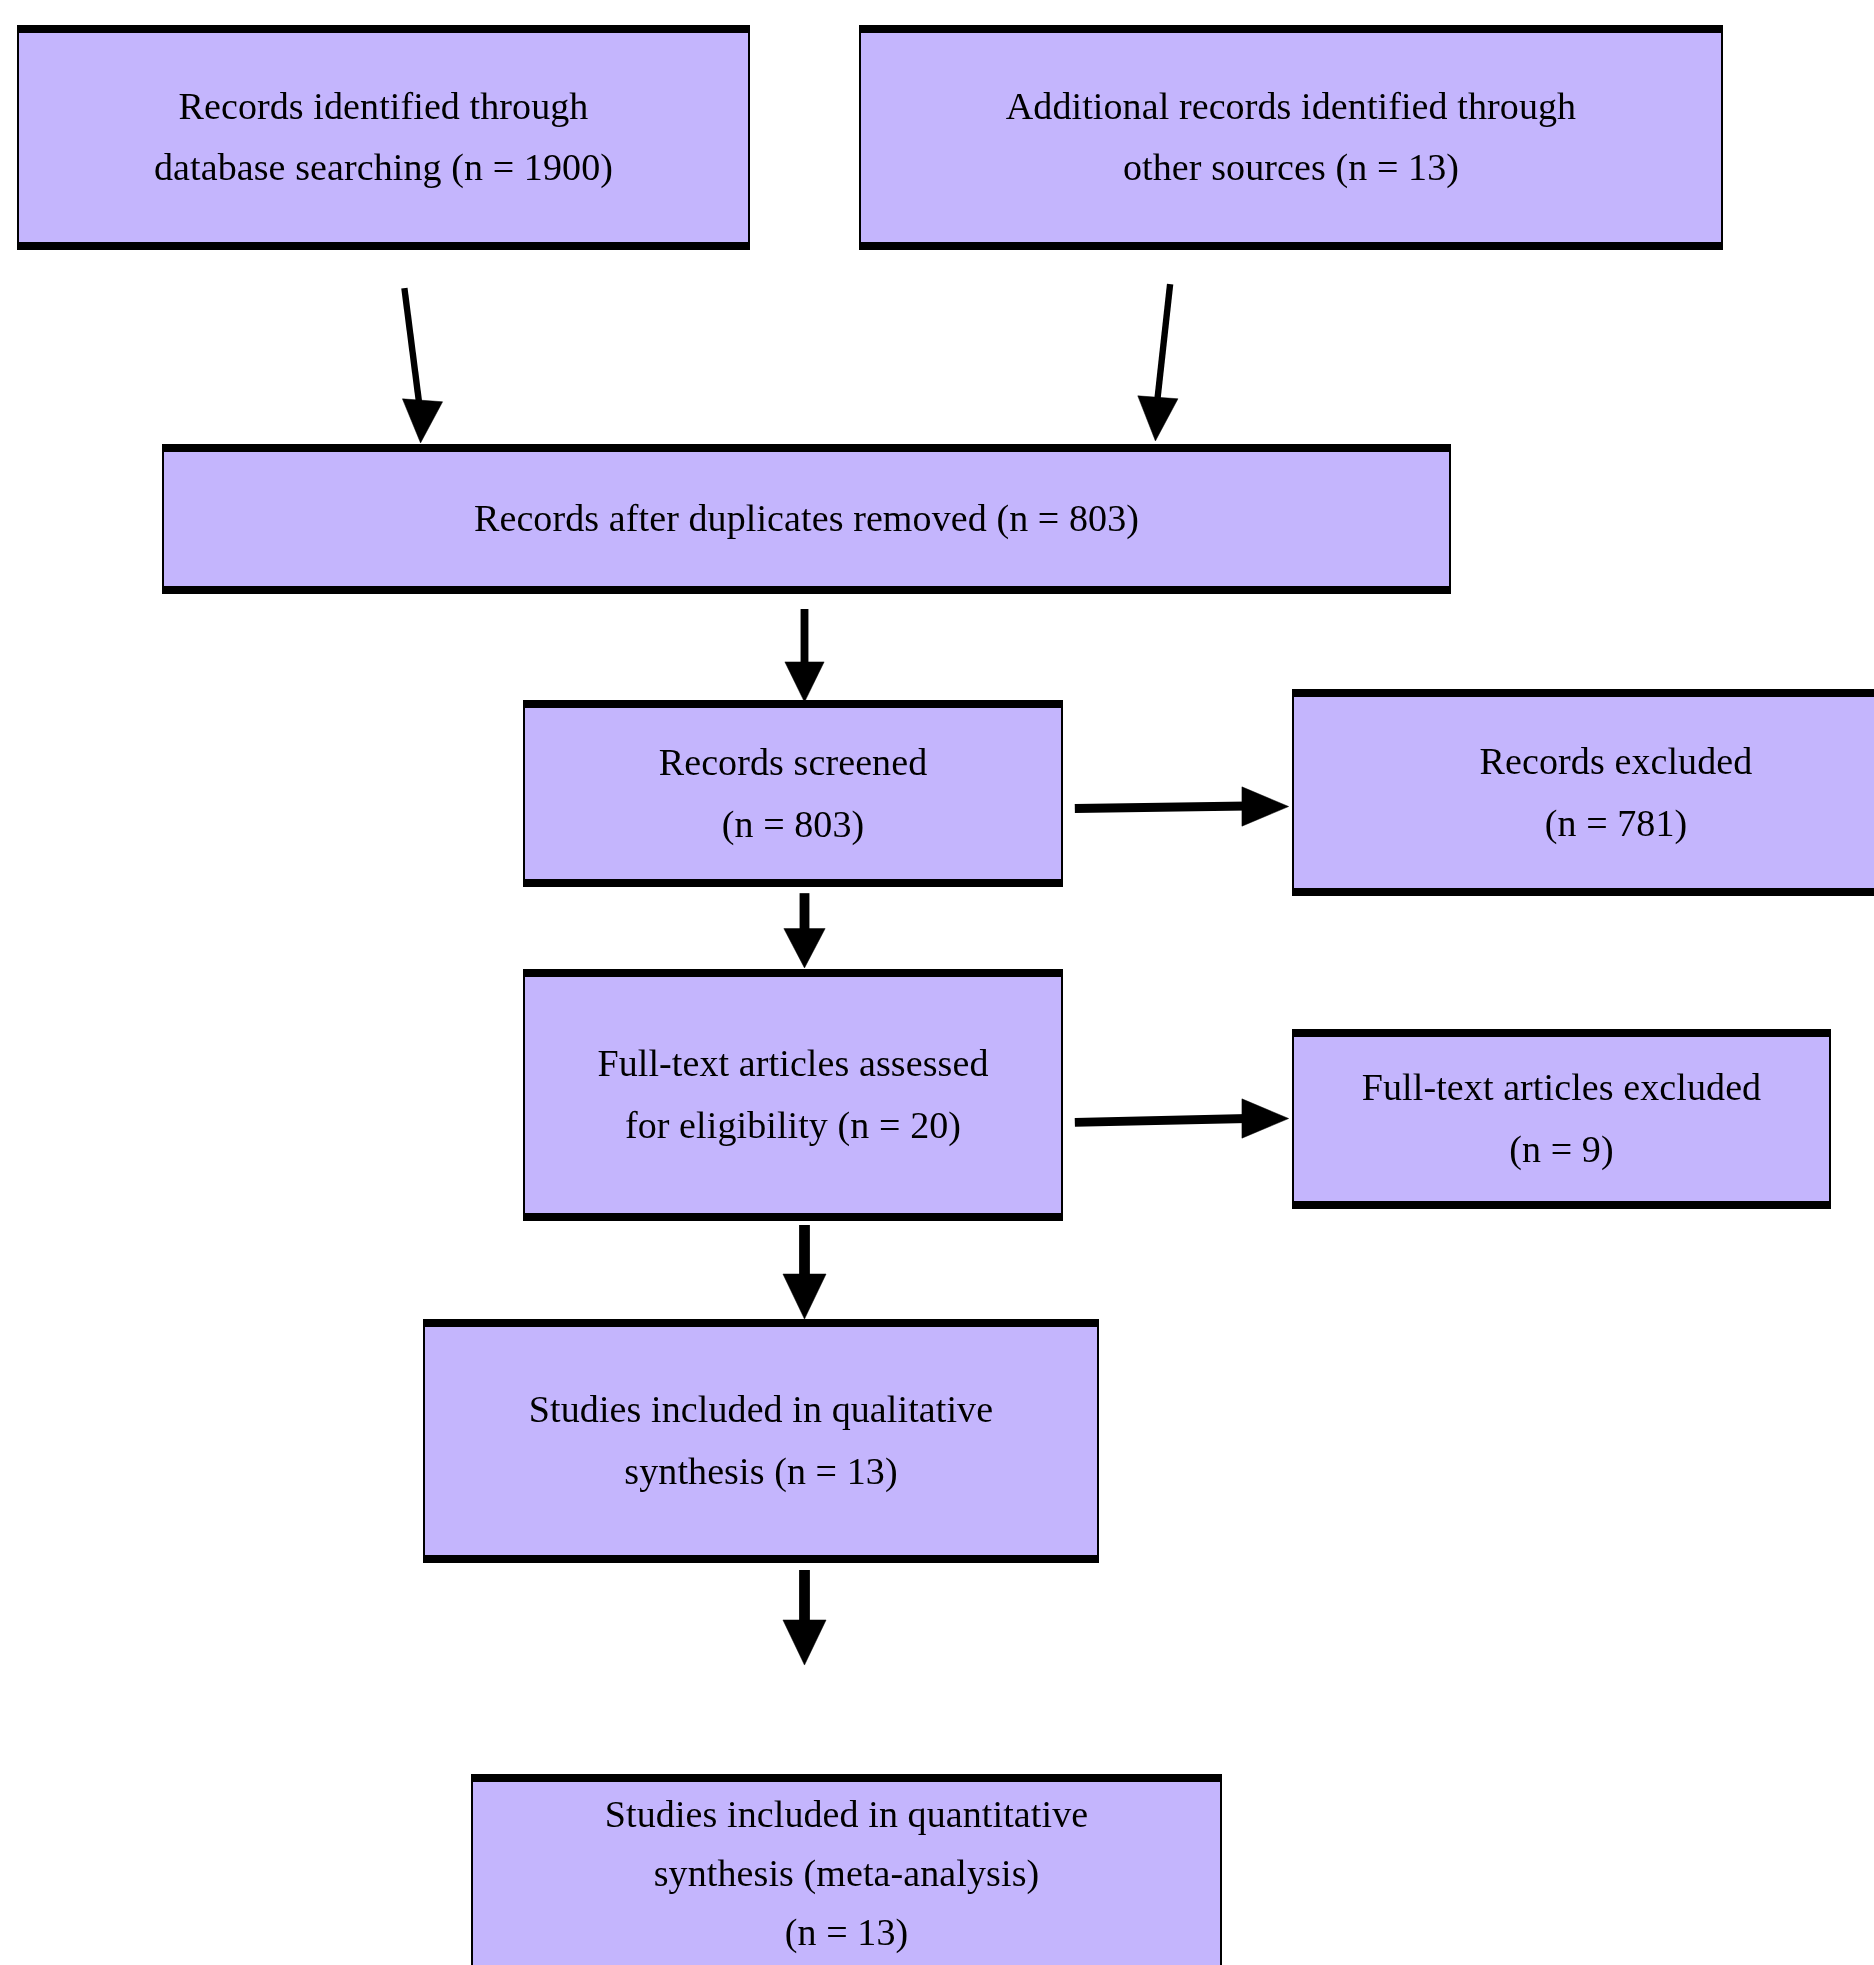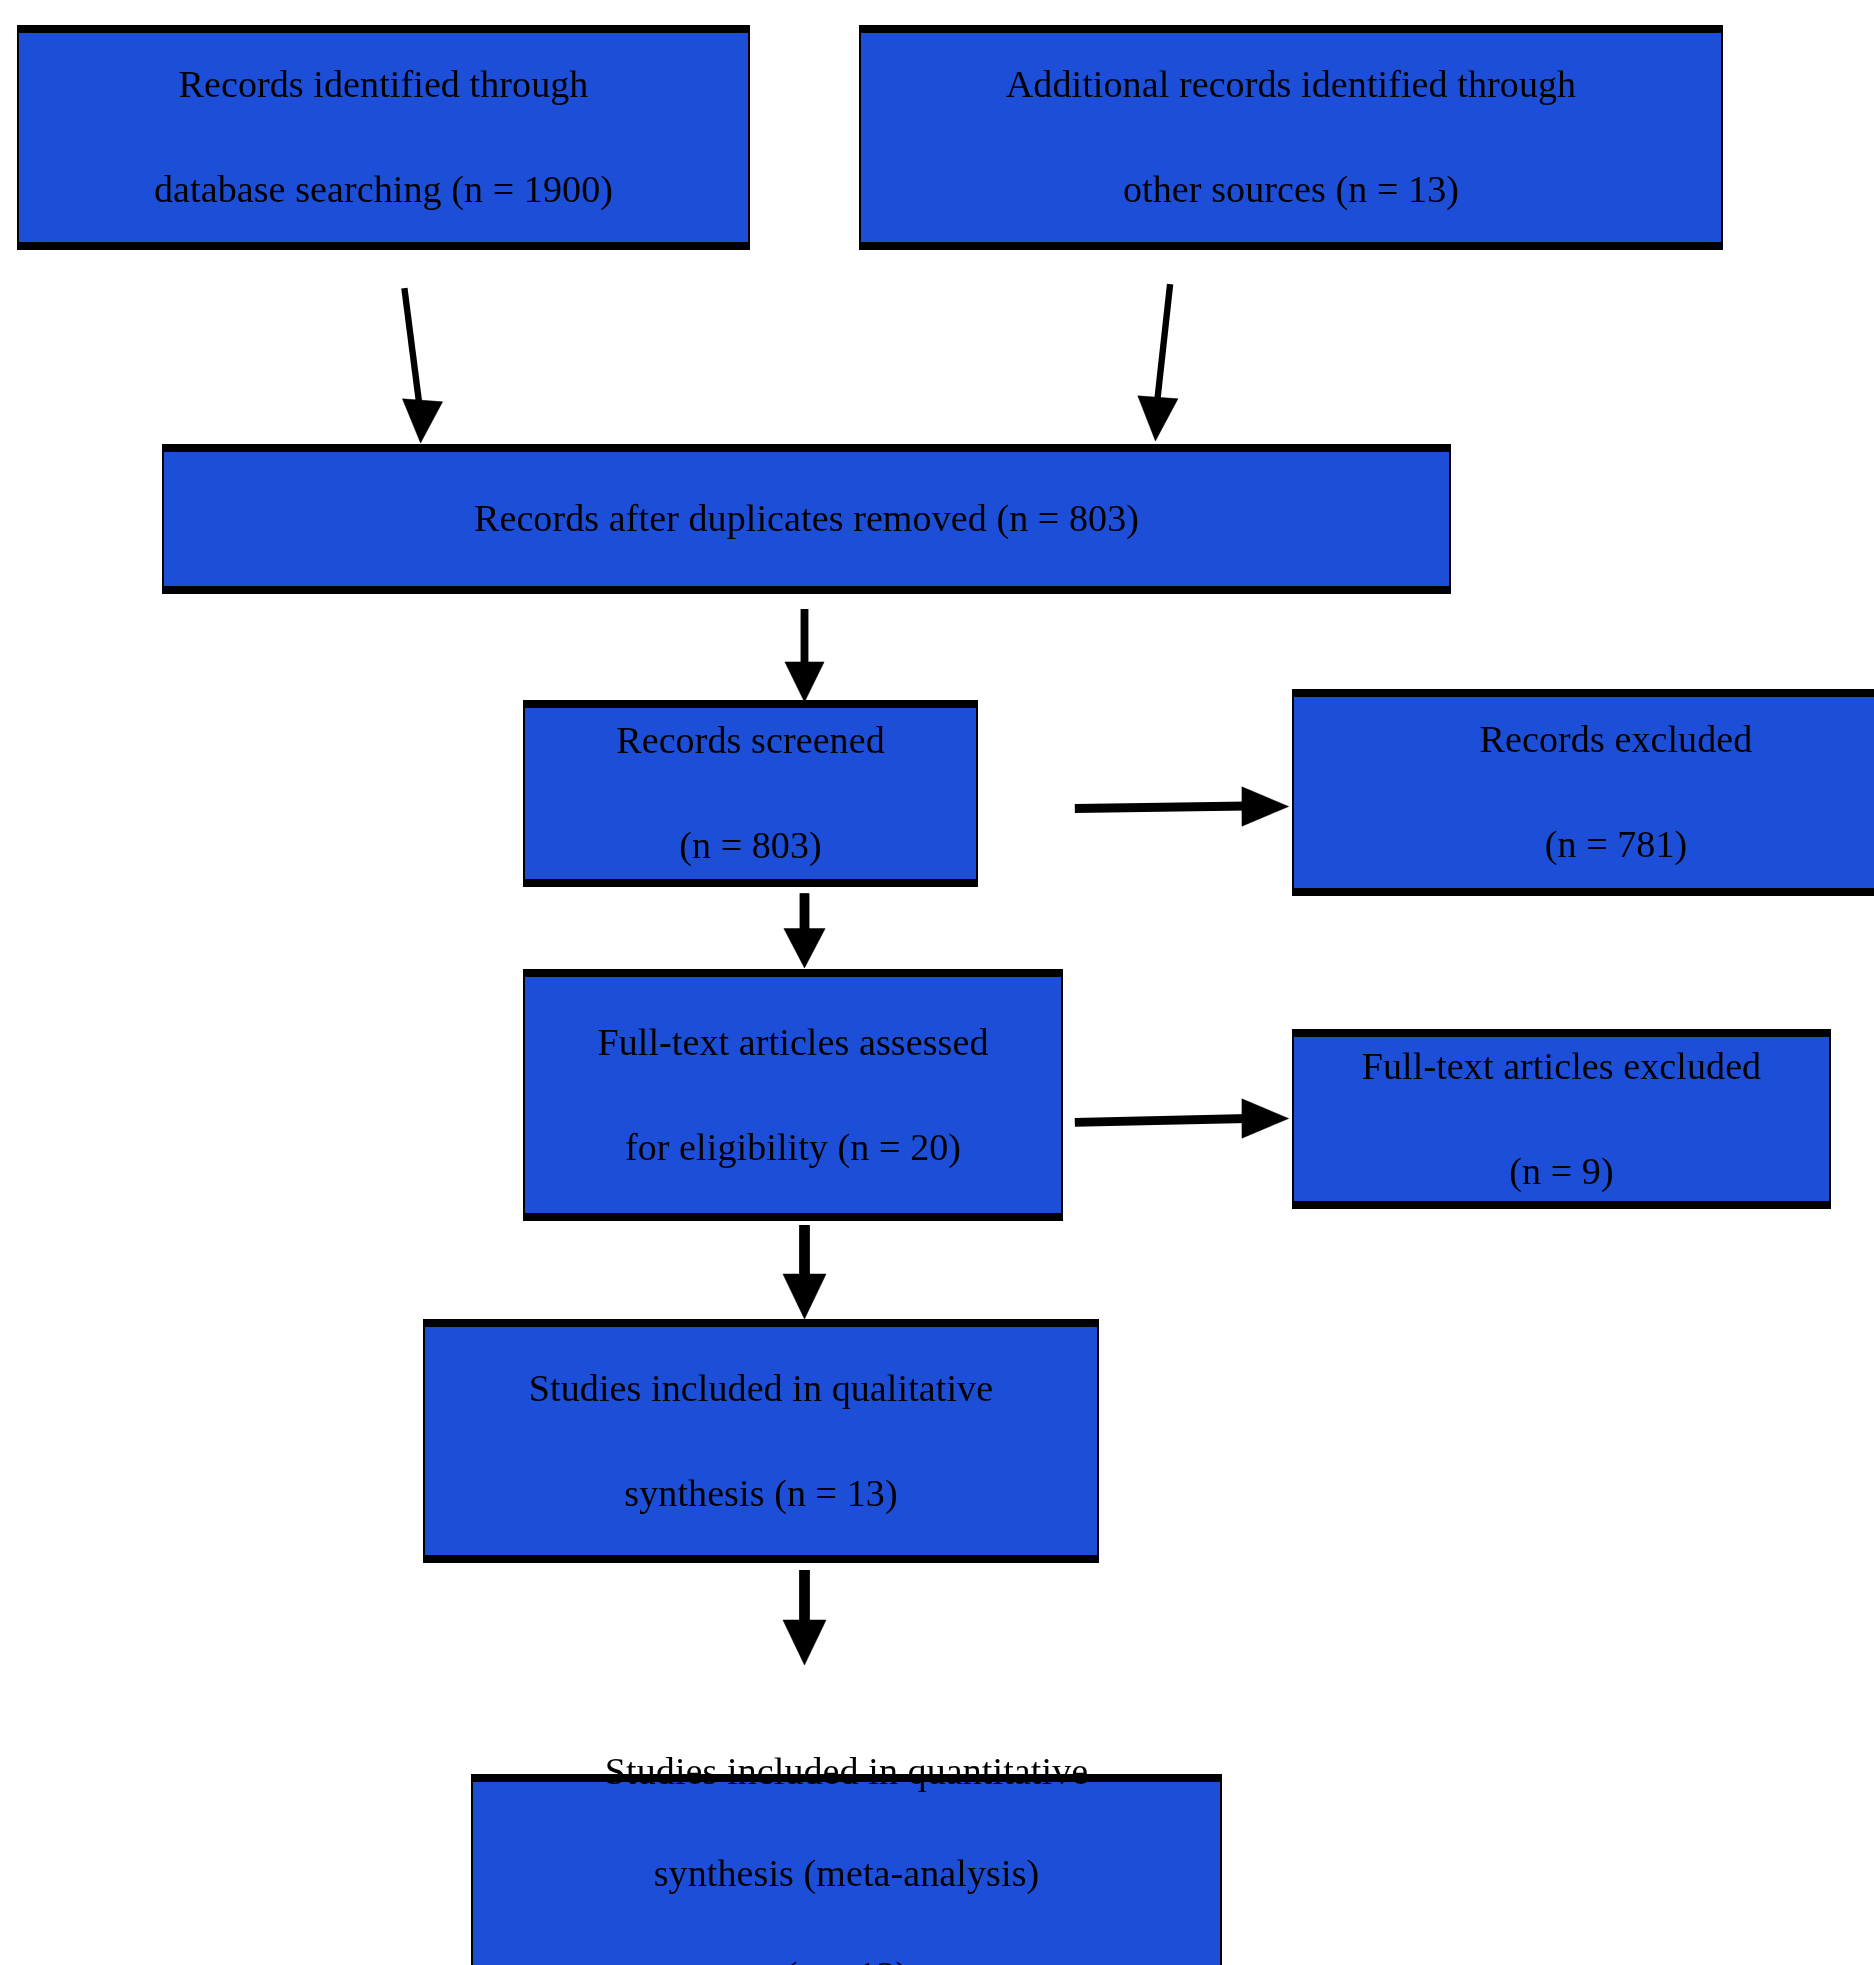--- a/index.html
+++ b/index.html
@@ -11,44 +11,43 @@
     position: relative;
     width: 1874px;
     height: 1965px;
     background: #ffffff;
     overflow: hidden;
     font-family: "Liberation Serif", "DejaVu Serif", serif;
   }
   .box {
     position: absolute;
     box-sizing: border-box;
-    background: #1d4ed8;
+    background: #c4b5fd;
     border: 2px solid #000000;
     border-top-width: 8.9px;
     border-bottom-width: 8.9px;
     display: flex;
     flex-direction: column;
     align-items: center;
     justify-content: center;
     text-align: center;
     color: #000000;
-    gap: 43px;
   }
   .box .line {
     display: block;
     white-space: nowrap;
     font-size: 38px;
     line-height: 1.62;
     letter-spacing: 0.1px;
   }
   
   #box-db-search      { left: 17px;   top: 24.6px;   width: 733px; height: 225px; }
   #box-other-sources  { left: 859px; top: 24.6px;   width: 864px; height: 225px; }
   #box-duplicates     { left: 162px;  top: 444px;  width: 1289px; height: 150px; }
-  #box-screened       { left: 523px; top: 700px; width: 455px; height: 187px; justify-content: center; }
+  #box-screened       { left: 523px; top: 700px; width: 540px; height: 187px; justify-content: center; }
   #box-rec-excluded   { left: 1292px; top: 689px; width: 648px; height: 207px; }
   #box-fulltext       { left: 523px; top: 969px; width: 540px; height: 252px; }
   #box-ft-excluded    { left: 1292px; top: 1029px; width: 539px; height: 180px; }
   #box-qualitative    { left: 423px;  top: 1319px; width: 676px; height: 244px; }
   #box-quantitative   { left: 423px;  top: 1774px; width: 751px; height: 191px;
                         border-bottom-width: 0; margin-left: 48px; }
   #box-quantitative .line { line-height: 1.55; }
   #box-duplicates .line   { line-height: 1.2; }
 
   .arrow-svg {

